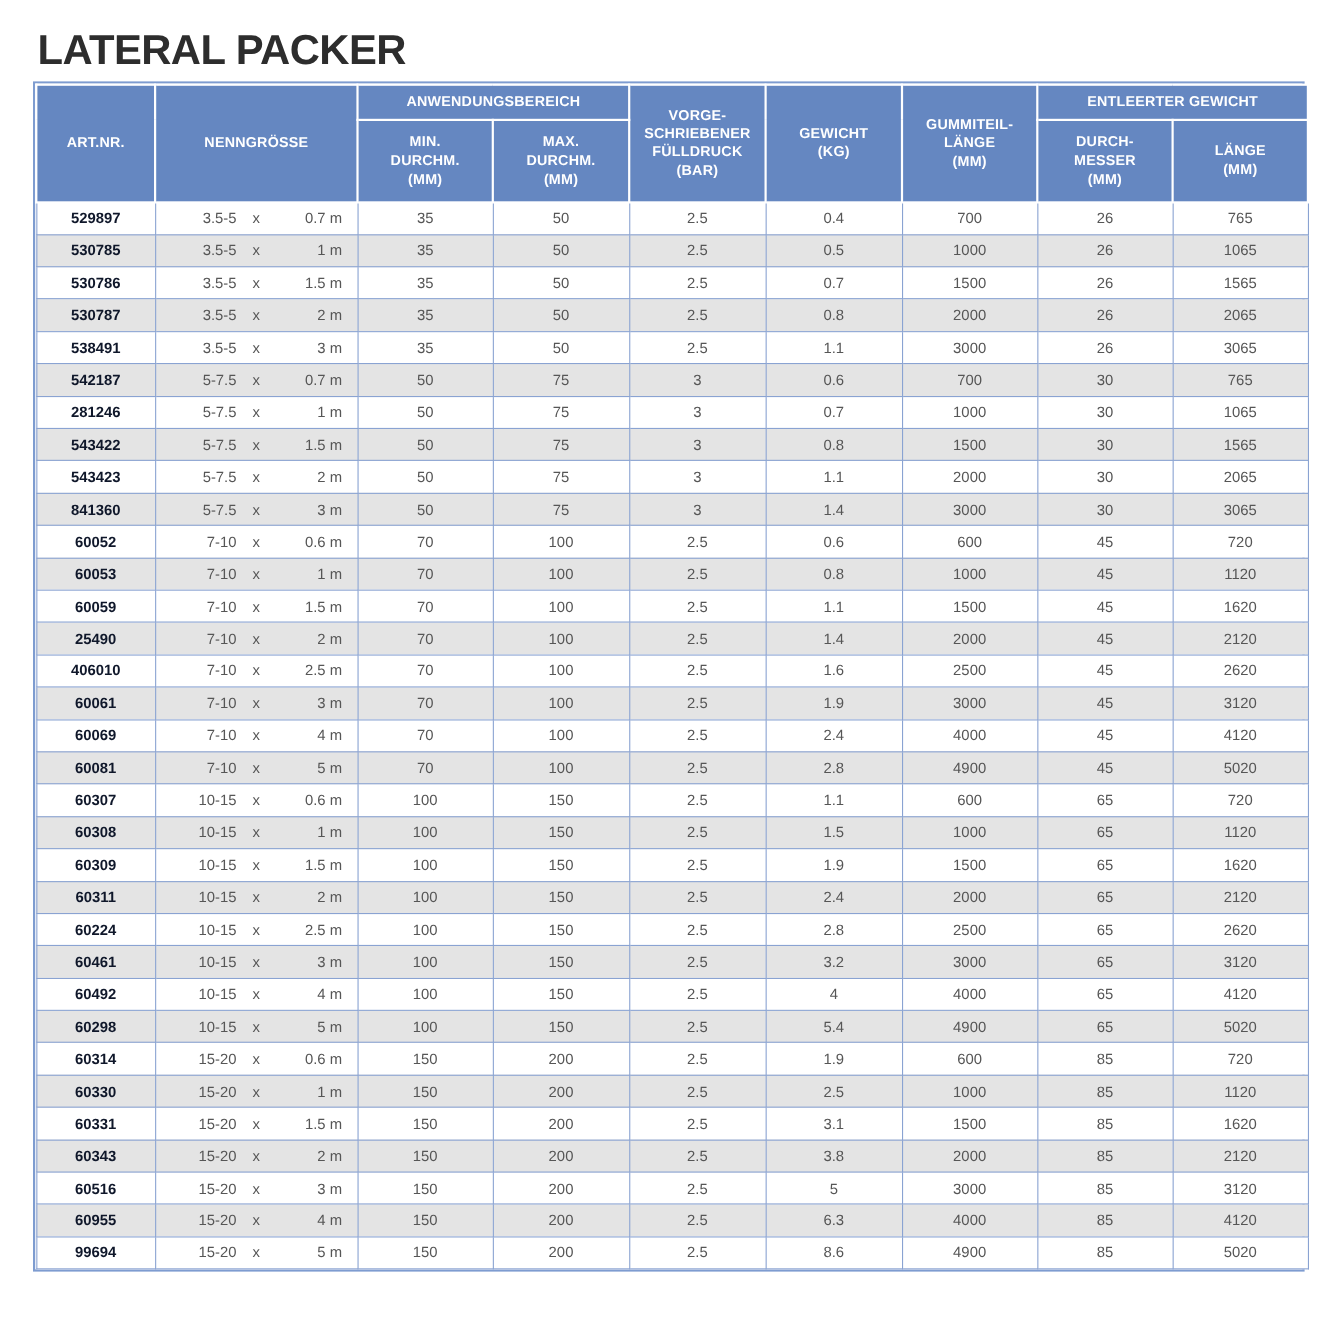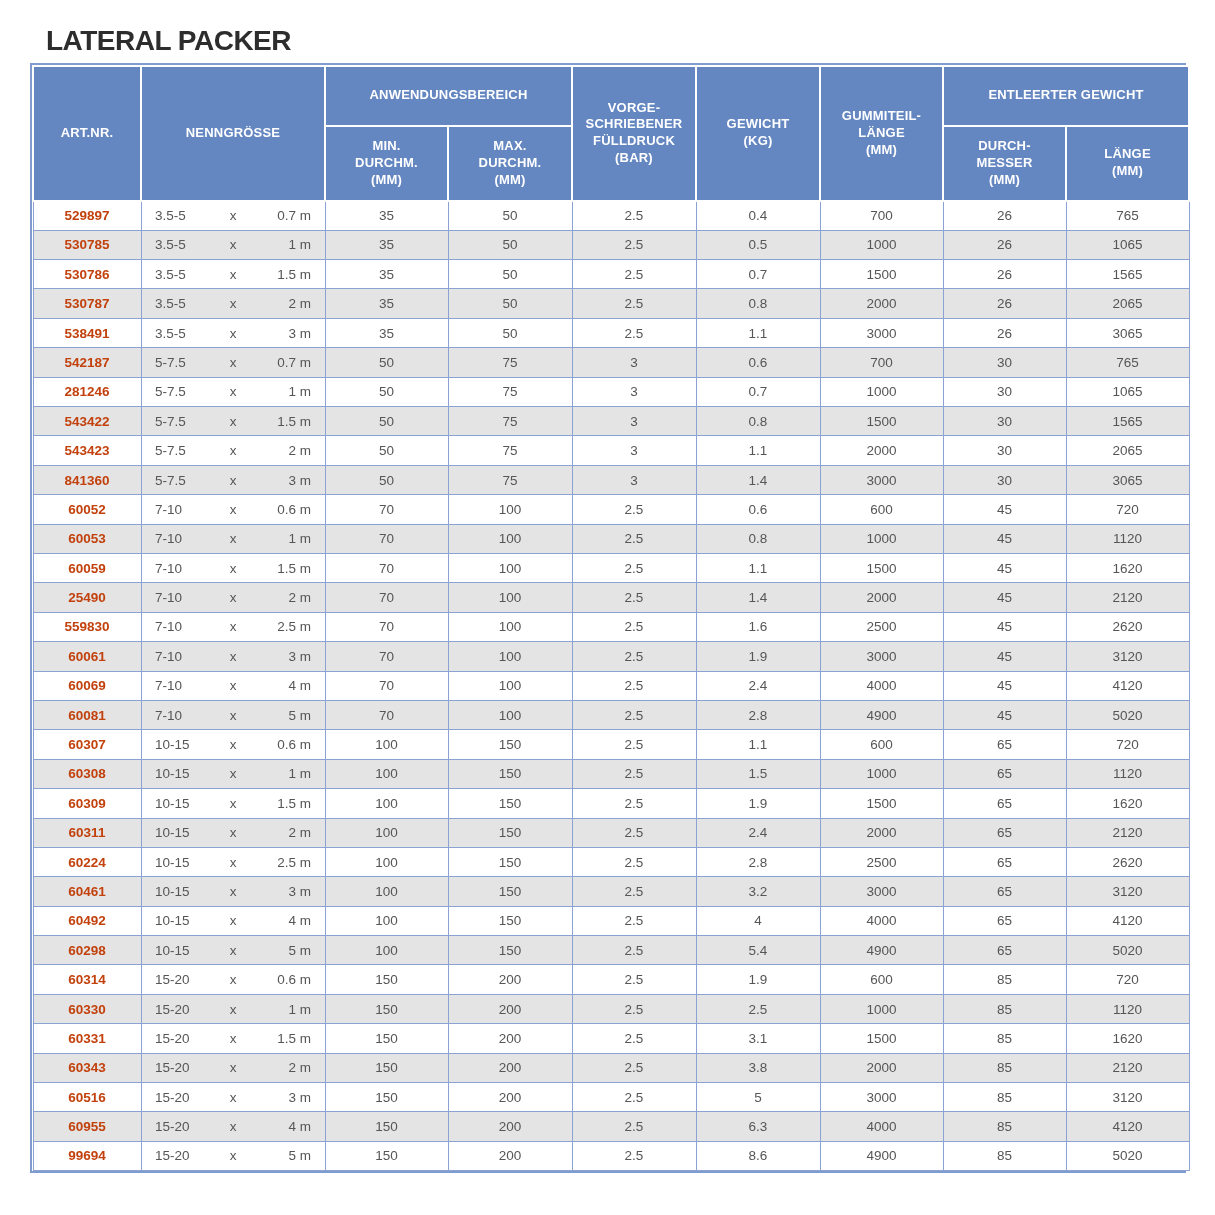--- a/index.html
+++ b/index.html
@@ -8,22 +8,22 @@
     background: #ffffff;
     width: 1215px;
     height: 1215px;
     font-family: "Liberation Sans", sans-serif;
   }
   .page {
     padding: 26px 29px 0 30px;
     box-sizing: border-box;
   }
   .page-title {
-    margin: 0 0 6px 16px;
-    font-size: 28px;
+    margin: 0 0 6px 4px;
+    font-size: 38px;
     line-height: 1.1;
     font-weight: 800;
     letter-spacing: -0.5px;
     color: #2d2d2d;
   }
   .table-frame {
     width: 1156px;
     border: 2px solid #7e9cd0;
     box-sizing: border-box;
   }
@@ -39,45 +39,45 @@
     font-size: 13px;
     font-weight: bold;
     text-align: center;
     vertical-align: middle;
     border: 2px solid #ffffff;
     white-space: pre-line;
     line-height: 1.3;
     padding: 4px 2px;
     letter-spacing: 0.2px;
   }
-  thead tr.h1 th.group { height: 26px; padding: 16px; }
+  thead tr.h1 th.group { height: 26px; padding: 2px; }
   thead tr.h2 th { height: 65px; }
   
   tbody td {
     border: 1px solid #8aa3d2;
     font-size: 13.5px;
     color: #565656;
     text-align: center;
     vertical-align: middle;
     height: 29.4px;
     padding: 0 2px;
     box-sizing: border-box;
   }
   tbody tr:nth-child(even) { background: #e4e4e4; }
   tbody tr:nth-child(odd)  { background: #ffffff; }
   tbody td.artnr {
     font-weight: bold;
-    color: #c2410c;
+    color: #0f172a;
   }
   .nenn {
     display: flex;
     justify-content: center;
     align-items: center;
   }
-  .nenn .n-range { width: 60px; text-align: left; }
+  .nenn .n-range { width: 60px; text-align: right; }
   .nenn .n-x     { width: 36px; text-align: center; }
   .nenn .n-len   { width: 60px; text-align: right; }
 </style>
 </head>
 <body>
 
 <div class="page">
   <h1 class="page-title">LATERAL PACKER</h1>
 
   <div class="table-frame">
@@ -356,21 +356,21 @@
             </td>
             <td>70</td>
             <td>100</td>
             <td>2.5</td>
             <td>1.4</td>
             <td>2000</td>
             <td>45</td>
             <td>2120</td>
           </tr>
           <tr>
-            <td class="artnr">559830</td>
+            <td class="artnr">406010</td>
             <td>
               <span class="nenn">
                 <span class="n-range">7-10</span>
                 <span class="n-x">x</span>
                 <span class="n-len">2.5 m</span>
               </span>
             </td>
             <td>70</td>
             <td>100</td>
             <td>2.5</td>

